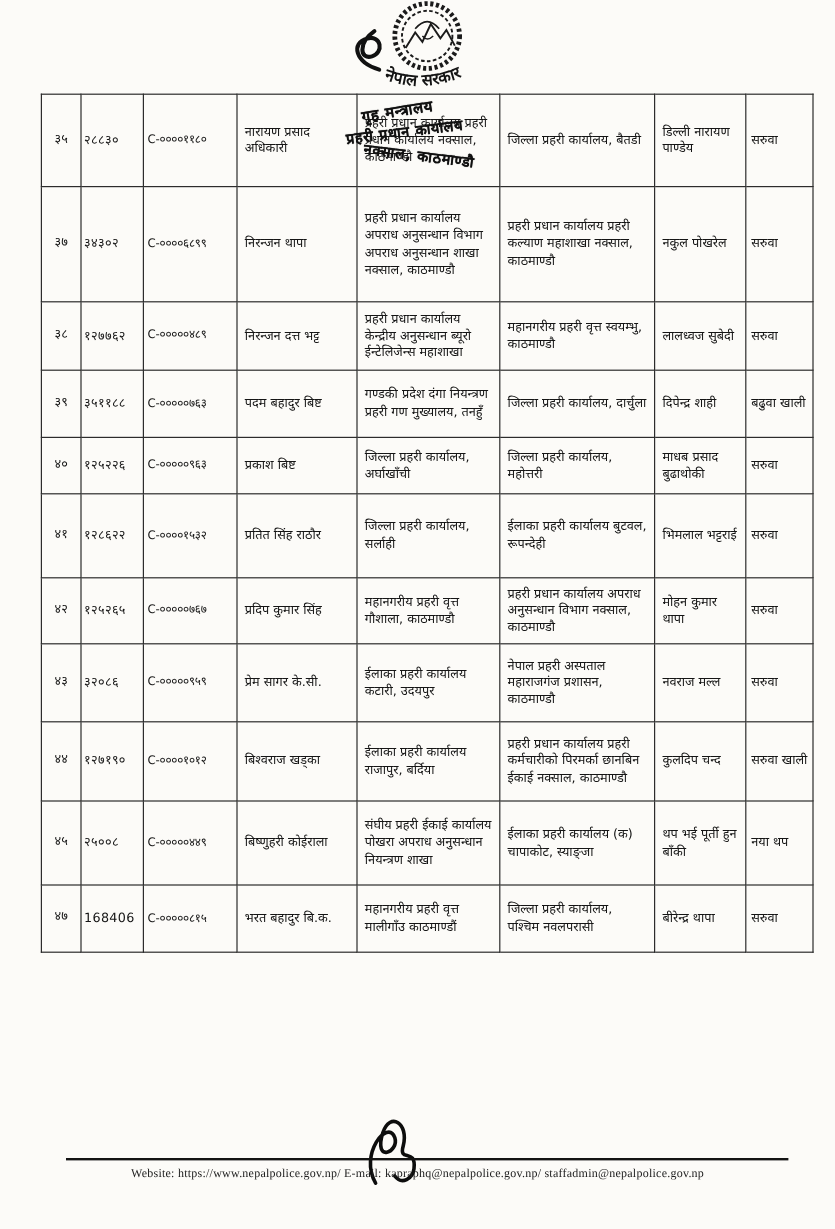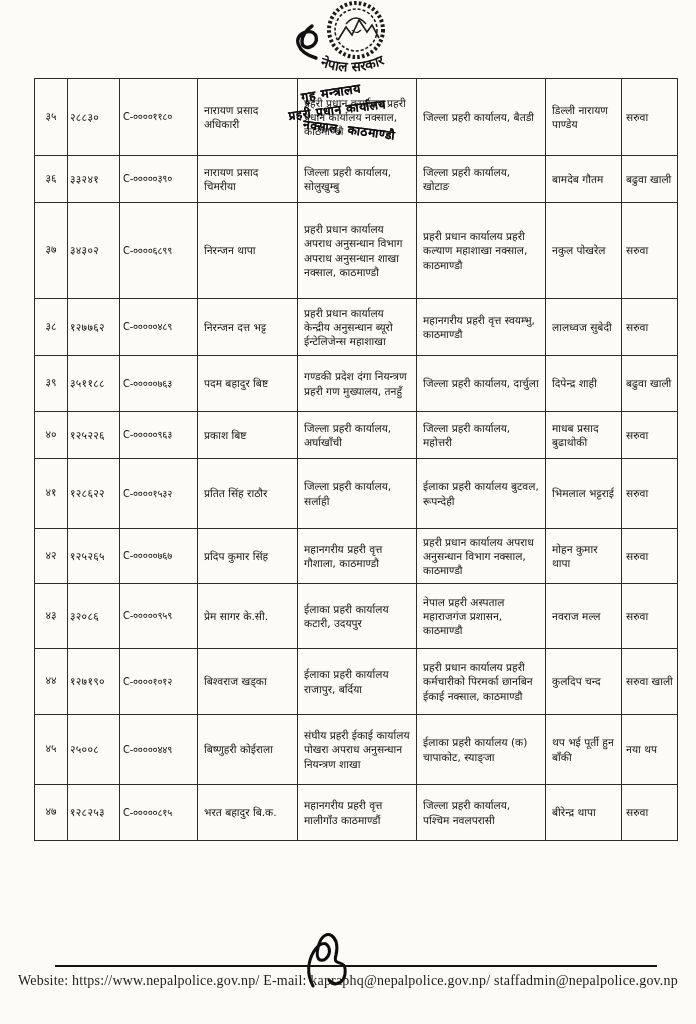--- a/index.html
+++ b/index.html
@@ -37,21 +37,21 @@
     text-shadow:0 0 .6px #222;
   }
   .stamp-l1{left:301px;top:84px;transform:rotate(-9deg);}
   .stamp-l2{left:288px;top:101px;transform:rotate(-7deg);font-size:12px;}
   .stamp-l3{left:303px;top:121px;transform:rotate(7deg);font-size:12px;}
   
   .footer-rule{position:absolute;left:55px;top:965px;width:602px;height:2px;background:#141414;}
   .footer-text{
     position:absolute;left:0;top:973px;width:696px;text-align:center;
     font-family:"Liberation Serif","DejaVu Serif",serif;
-    font-size:14px;color:#1c1c1c;letter-spacing:.2px;
+    font-size:10px;color:#1c1c1c;letter-spacing:.2px;
   }
   .sig-bottom{position:absolute;left:295px;top:928px;width:60px;height:66px;}
 </style>
 </head>
 <body>
 
 <svg class="emblem" viewBox="0 0 160 84">
   <g fill="none" stroke="#1b1b1b">
     <circle cx="88" cy="30" r="27" stroke-width="4" stroke-dasharray="2.6 2.2"></circle>
     <circle cx="88" cy="30" r="21" stroke-width="1.6" stroke-dasharray="3 2"></circle>
@@ -84,30 +84,20 @@
         <td class="c-sn">३५</td>
         <td class="c-reg_no">२८८३०</td>
         <td class="c-emp_id">C-००००११८०</td>
         <td class="c-name">नारायण प्रसाद अधिकारी</td>
         <td class="c-office_from">प्रहरी प्रधान कार्यालय प्रहरी प्रधान कार्यालय नक्साल,
 काठमाण्डौ</td>
         <td class="c-office_to">जिल्ला प्रहरी कार्यालय, बैतडी</td>
         <td class="c-recommender">डिल्ली नारायण पाण्डेय</td>
         <td class="c-remark">सरुवा</td>
       </tr>
-      <tr style="height: 47px;">
-        <td class="c-sn">३६</td>
-        <td class="c-reg_no">३३२४१</td>
-        <td class="c-emp_id">C-०००००३९०</td>
-        <td class="c-name">नारायण प्रसाद चिमरीया</td>
-        <td class="c-office_from">जिल्ला प्रहरी कार्यालय, सोलुखुम्बु</td>
-        <td class="c-office_to">जिल्ला प्रहरी कार्यालय, खोटाङ</td>
-        <td class="c-recommender">बामदेब गौतम</td>
-        <td class="c-remark">बढुवा खाली</td>
-      </tr>
       <tr style="height: 96px;">
         <td class="c-sn">३७</td>
         <td class="c-reg_no">३४३०२</td>
         <td class="c-emp_id">C-००००६८९९</td>
         <td class="c-name">निरन्जन थापा</td>
         <td class="c-office_from">प्रहरी प्रधान कार्यालय अपराध अनुसन्धान विभाग अपराध अनुसन्धान शाखा नक्साल, काठमाण्डौ</td>
         <td class="c-office_to">प्रहरी प्रधान कार्यालय प्रहरी कल्याण महाशाखा नक्साल, काठमाण्डौ</td>
         <td class="c-recommender">नकुल पोखरेल</td>
         <td class="c-remark">सरुवा</td>
       </tr>
@@ -186,21 +176,21 @@
         <td class="c-reg_no">२५००८</td>
         <td class="c-emp_id">C-०००००४४९</td>
         <td class="c-name">बिष्णुहरी कोईराला</td>
         <td class="c-office_from">संघीय प्रहरी ईकाई कार्यालय पोखरा अपराध अनुसन्धान नियन्त्रण शाखा</td>
         <td class="c-office_to">ईलाका प्रहरी कार्यालय (क) चापाकोट, स्याङ्जा</td>
         <td class="c-recommender">थप भई पूर्ती हुन बाँकी</td>
         <td class="c-remark">नया थप</td>
       </tr>
       <tr style="height: 56px;">
         <td class="c-sn">४७</td>
-        <td class="c-reg_no">१२८२५३</td>
+        <td class="c-reg_no">168406</td>
         <td class="c-emp_id">C-०००००८१५</td>
         <td class="c-name">भरत बहादुर बि.क.</td>
         <td class="c-office_from">महानगरीय प्रहरी वृत्त मालीगाँउ काठमाण्डौं</td>
         <td class="c-office_to">जिल्ला प्रहरी कार्यालय, पश्चिम नवलपरासी</td>
         <td class="c-recommender">बीरेन्द्र थापा</td>
         <td class="c-remark">सरुवा</td>
       </tr>
     </tbody>
 </table>
 

